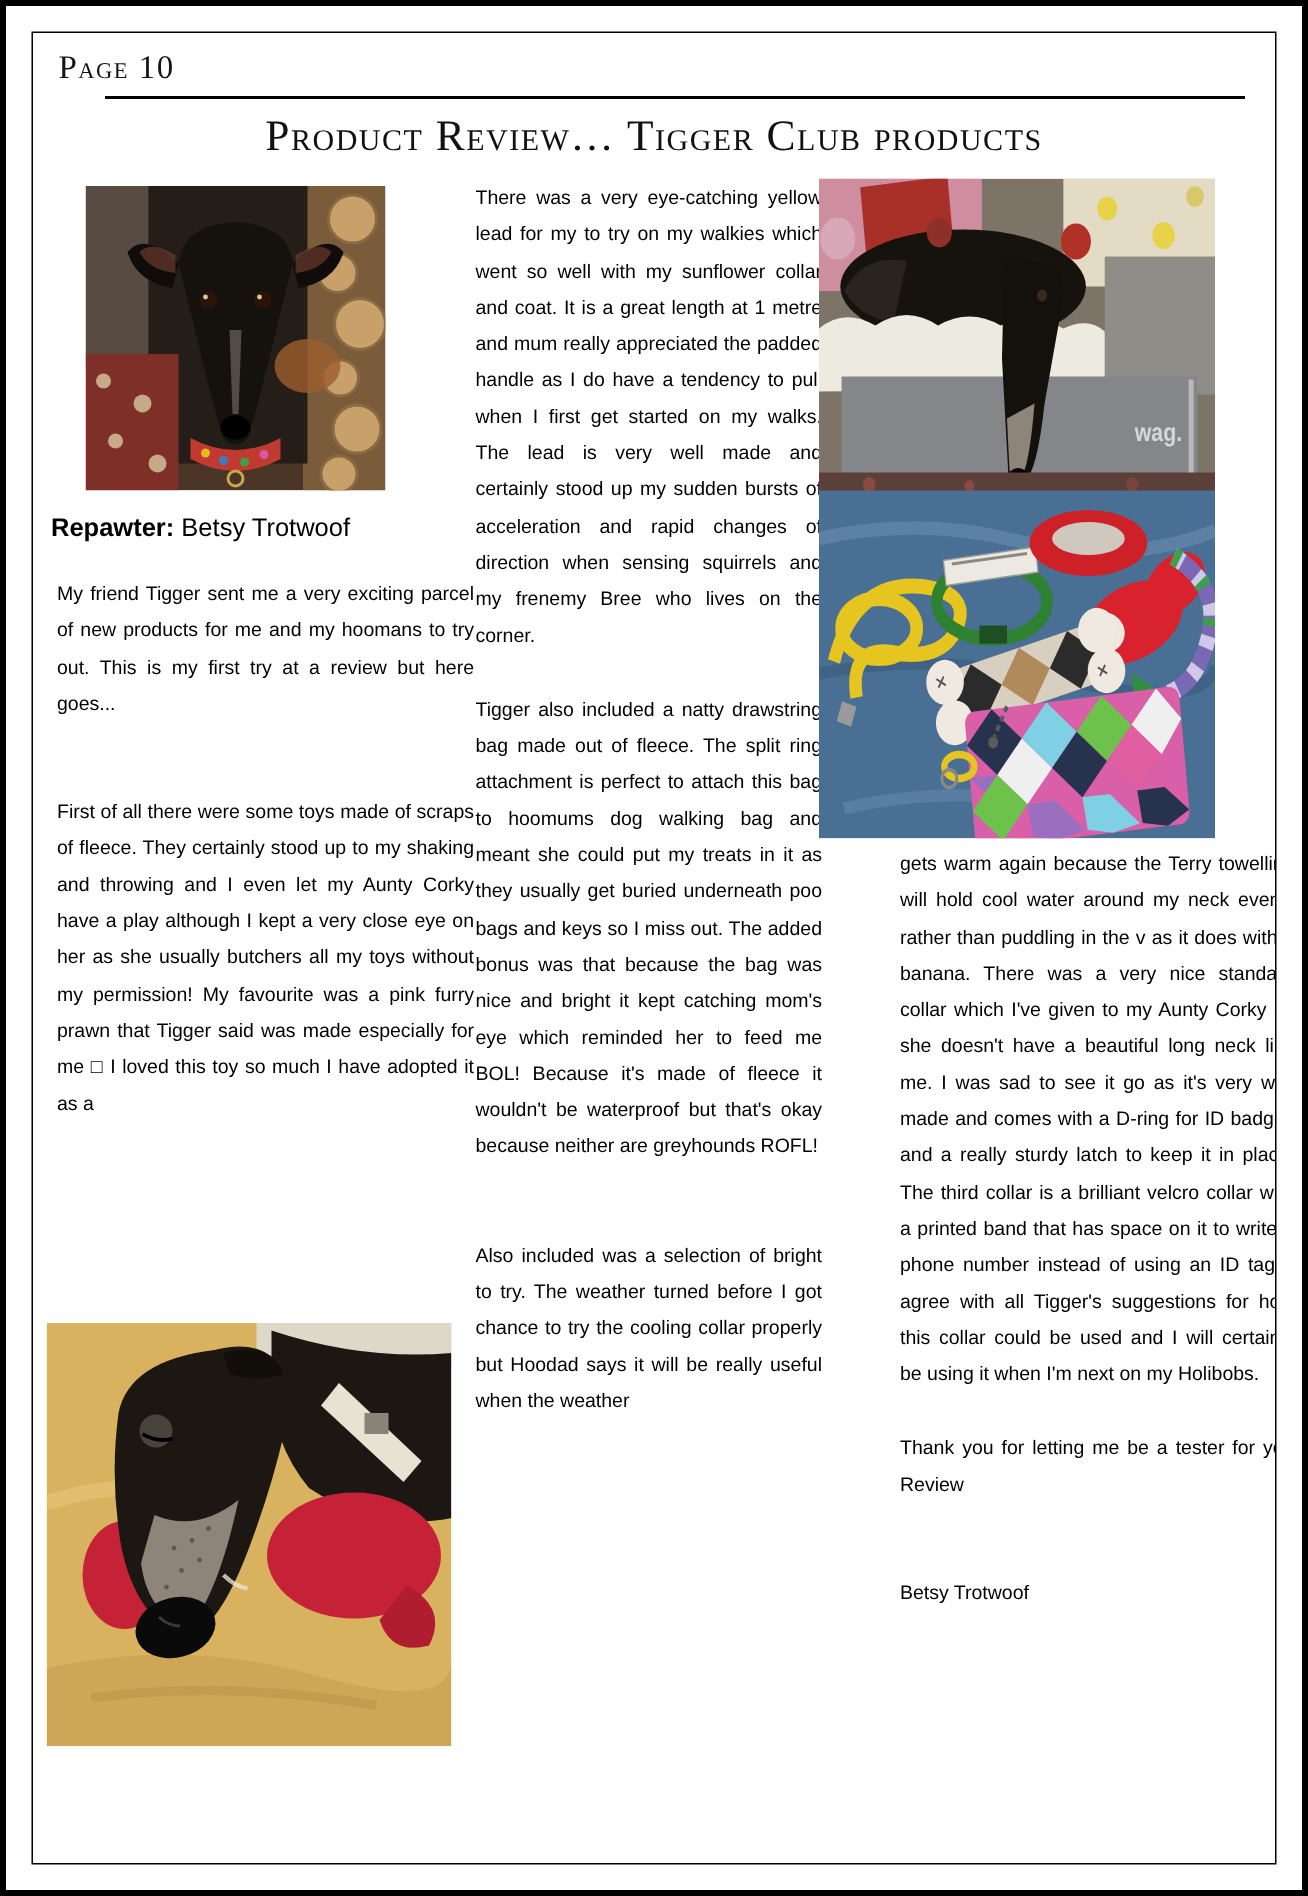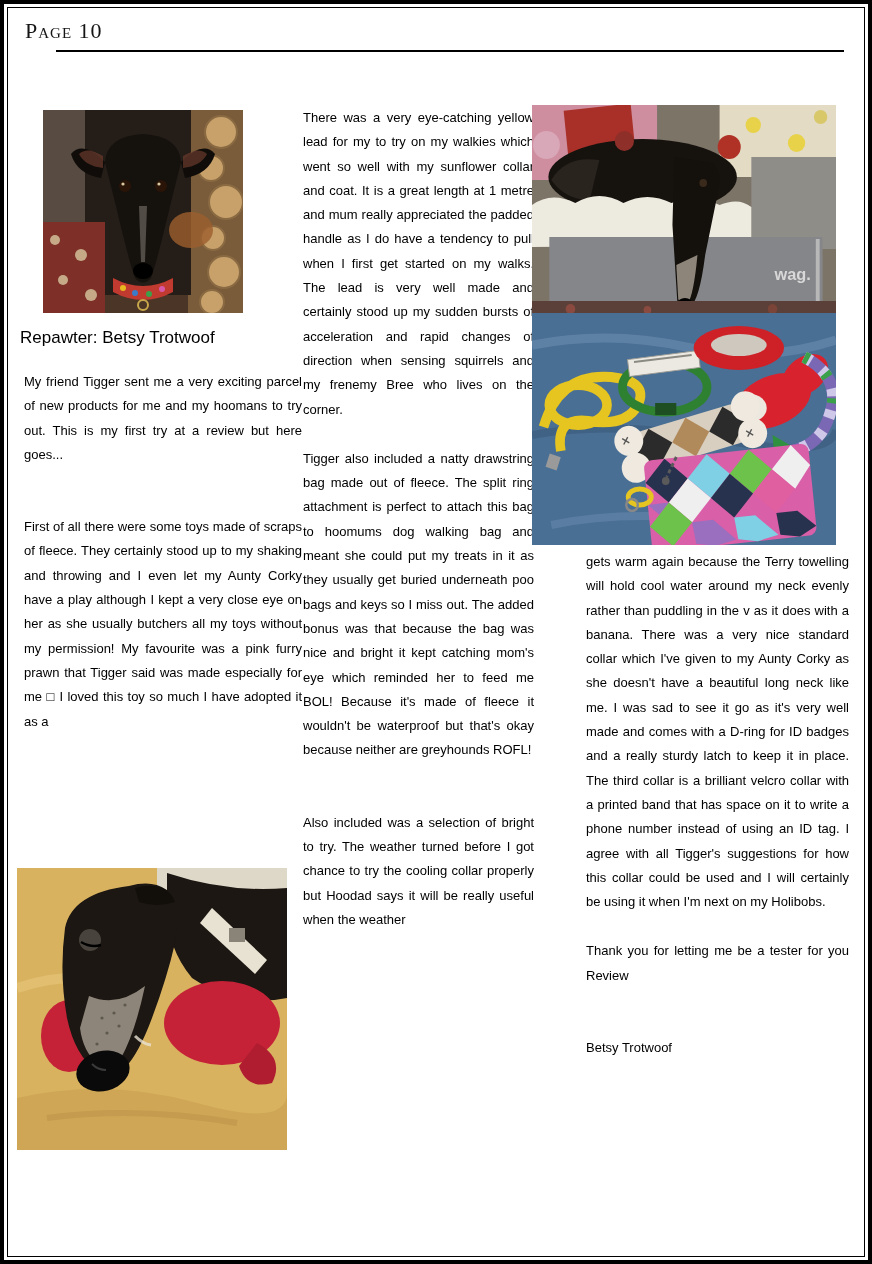--- a/index.html
+++ b/index.html
@@ -1,18 +1,18 @@
 <!DOCTYPE html>
 <html><head>
 <meta charset="utf-8">
 <style>
   html,body{margin:0;padding:0;background:#e9e9e9;}
   .page{
     width:872px;height:1264px;box-sizing:border-box;background:#fff;
-    border:4px solid #000;padding:3px;margin:0 auto;position:relative;
+    border:4px solid #000;padding:17px;margin:0 auto;position:relative;
     font-family:"Liberation Sans",sans-serif;color:#000;
   }
   .inner{
     position:relative;width:100%;height:100%;box-sizing:border-box;
     border:1px solid #000;overflow:hidden;background:#fff;
   }
   
   .header-row{
     position:absolute;top:10px;left:17px;right:17px;
     display:flex;justify-content:space-between;align-items:baseline;
@@ -29,39 +29,40 @@
   .body-text{font-size:13px;line-height:24.3px;text-align:justify;}
   .col{position:absolute;}
   .col p{margin:0 0 25px 0;}
   .col p:last-child{margin-bottom:0;margin-top:48px;}
   #col1-text{left:16px;top:362px;width:278px;}
   #col2-text{left:295px;top:98px;width:231px;}
   #col3-text{left:578px;top:542px;width:263px;}
   .caption{position:absolute;font-size:17px;line-height:24.3px;text-align:left;}
   #caption-repawter{left:12px;top:318px;width:278px;}
   #caption-pillow{left:12px;top:1149px;width:278px;text-align:justify;}
-  .bold{font-weight:normal;}
+  .bold{font-weight:bold;}
   
   .photo{position:absolute;overflow:hidden;}
   #photo-portrait{left:35px;top:102px;width:200px;height:203px;}
   #photo-sleeping{left:9px;top:860px;width:270px;height:282px;}
-  #photo-products{left:524px;top:97px;width:304px;height:440px;}
+  #photo-products{left:524px;top:97px;width:264px;height:440px;}
   .photo svg{display:block;width:100%;height:100%;}
 </style>
 </head>
 <body>
 
 <div class="page">
   <div class="inner">
 
     <div class="header-row">
       <span>Page 10</span>
     </div>
     <div class="header-rule"></div>
 
+    <div class="page-title">Product Review… Tigger Club products</div>
 
     <div class="photo" id="photo-portrait">
       <svg viewBox="0 0 200 203" preserveAspectRatio="none">
         <rect width="200" height="203" fill="#4a3527"></rect>
         <rect x="0" y="0" width="42" height="120" fill="#5d564e" opacity="0.7"></rect>
         <rect x="145" y="0" width="55" height="203" fill="#7a5c3a"></rect>
         <g stroke="#8a6a42" stroke-width="2" fill="#c7a06a">
           <circle cx="178" cy="22" r="16"></circle>
             <circle cx="168" cy="58" r="13"></circle>
           <circle cx="183" cy="92" r="17"></circle>

